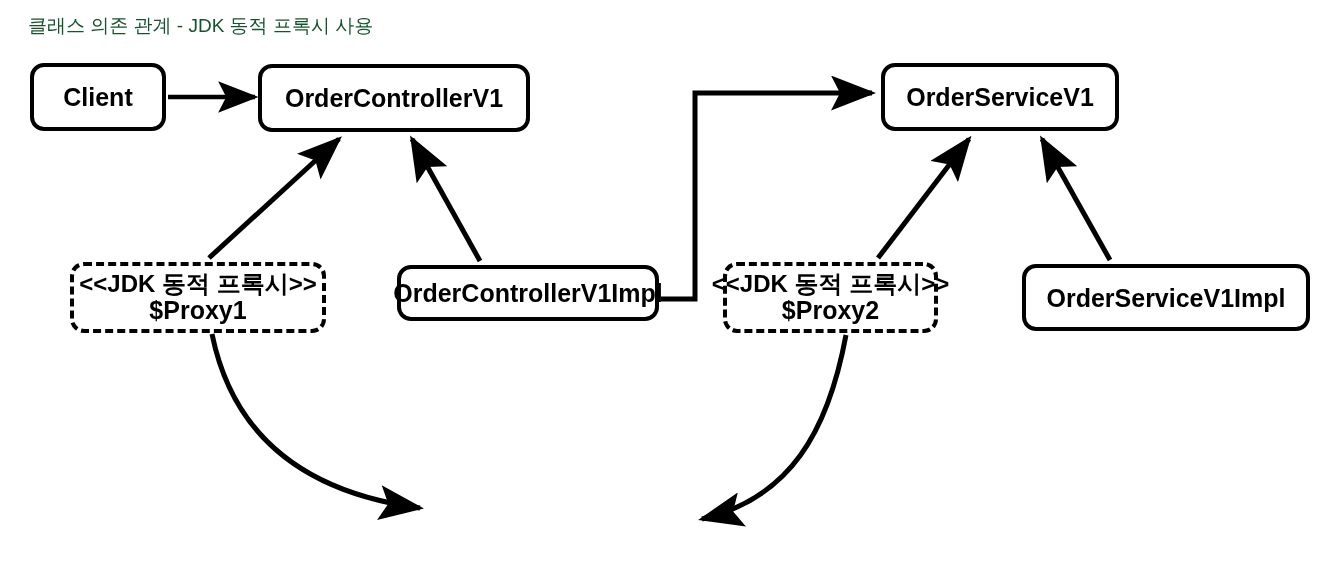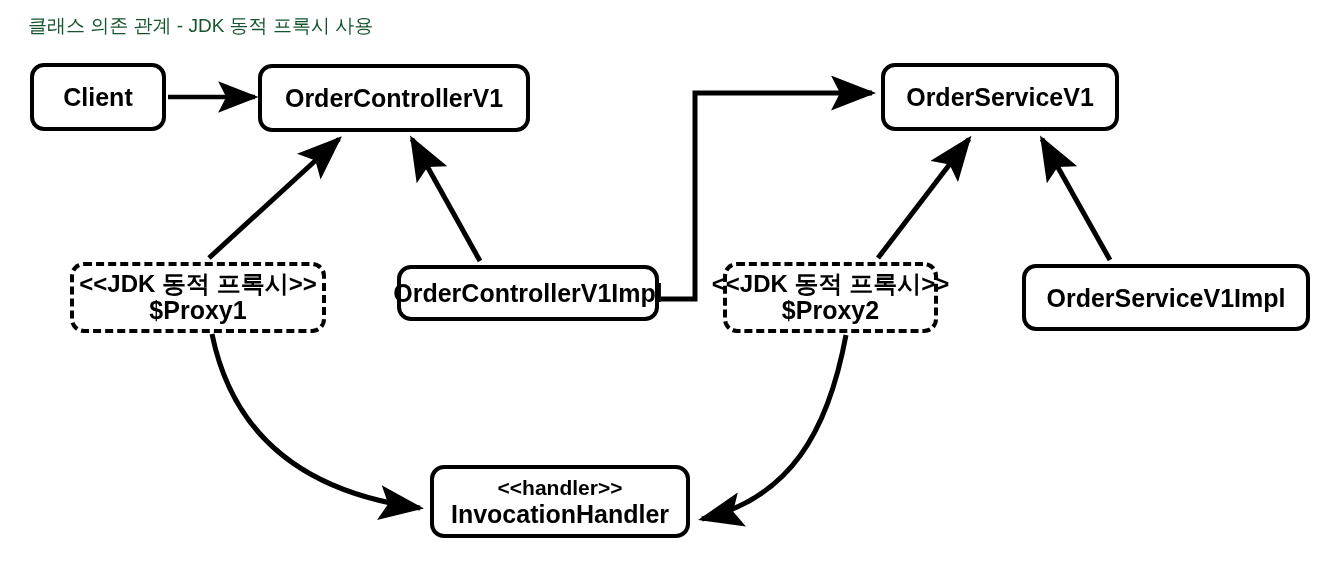--- a/index.html
+++ b/index.html
@@ -145,18 +145,14 @@
 
   <div class="node dashed" style="left:723px; top:262px; width:215px; height:71px;">
     <div class="node-line line-stereo">&lt;&lt;JDK 동적 프록시&gt;&gt;</div>
     <div class="node-line line-main-sm">$Proxy2</div>
   </div>
 
   <div class="node solid" style="left:1022px; top:264px; width:288px; height:67px;">
     <div class="node-line line-main-sm">OrderServiceV1Impl</div>
   </div>
 
-  <div class="node solid" style="left:430px; top:465px; width:260px; height:73px;">
-    <div class="node-line line-stereo-en">&lt;&lt;handler&gt;&gt;</div>
-    <div class="node-line line-main-sm">InvocationHandler</div>
-  </div>
 
 </div>
 
 </body></html>

